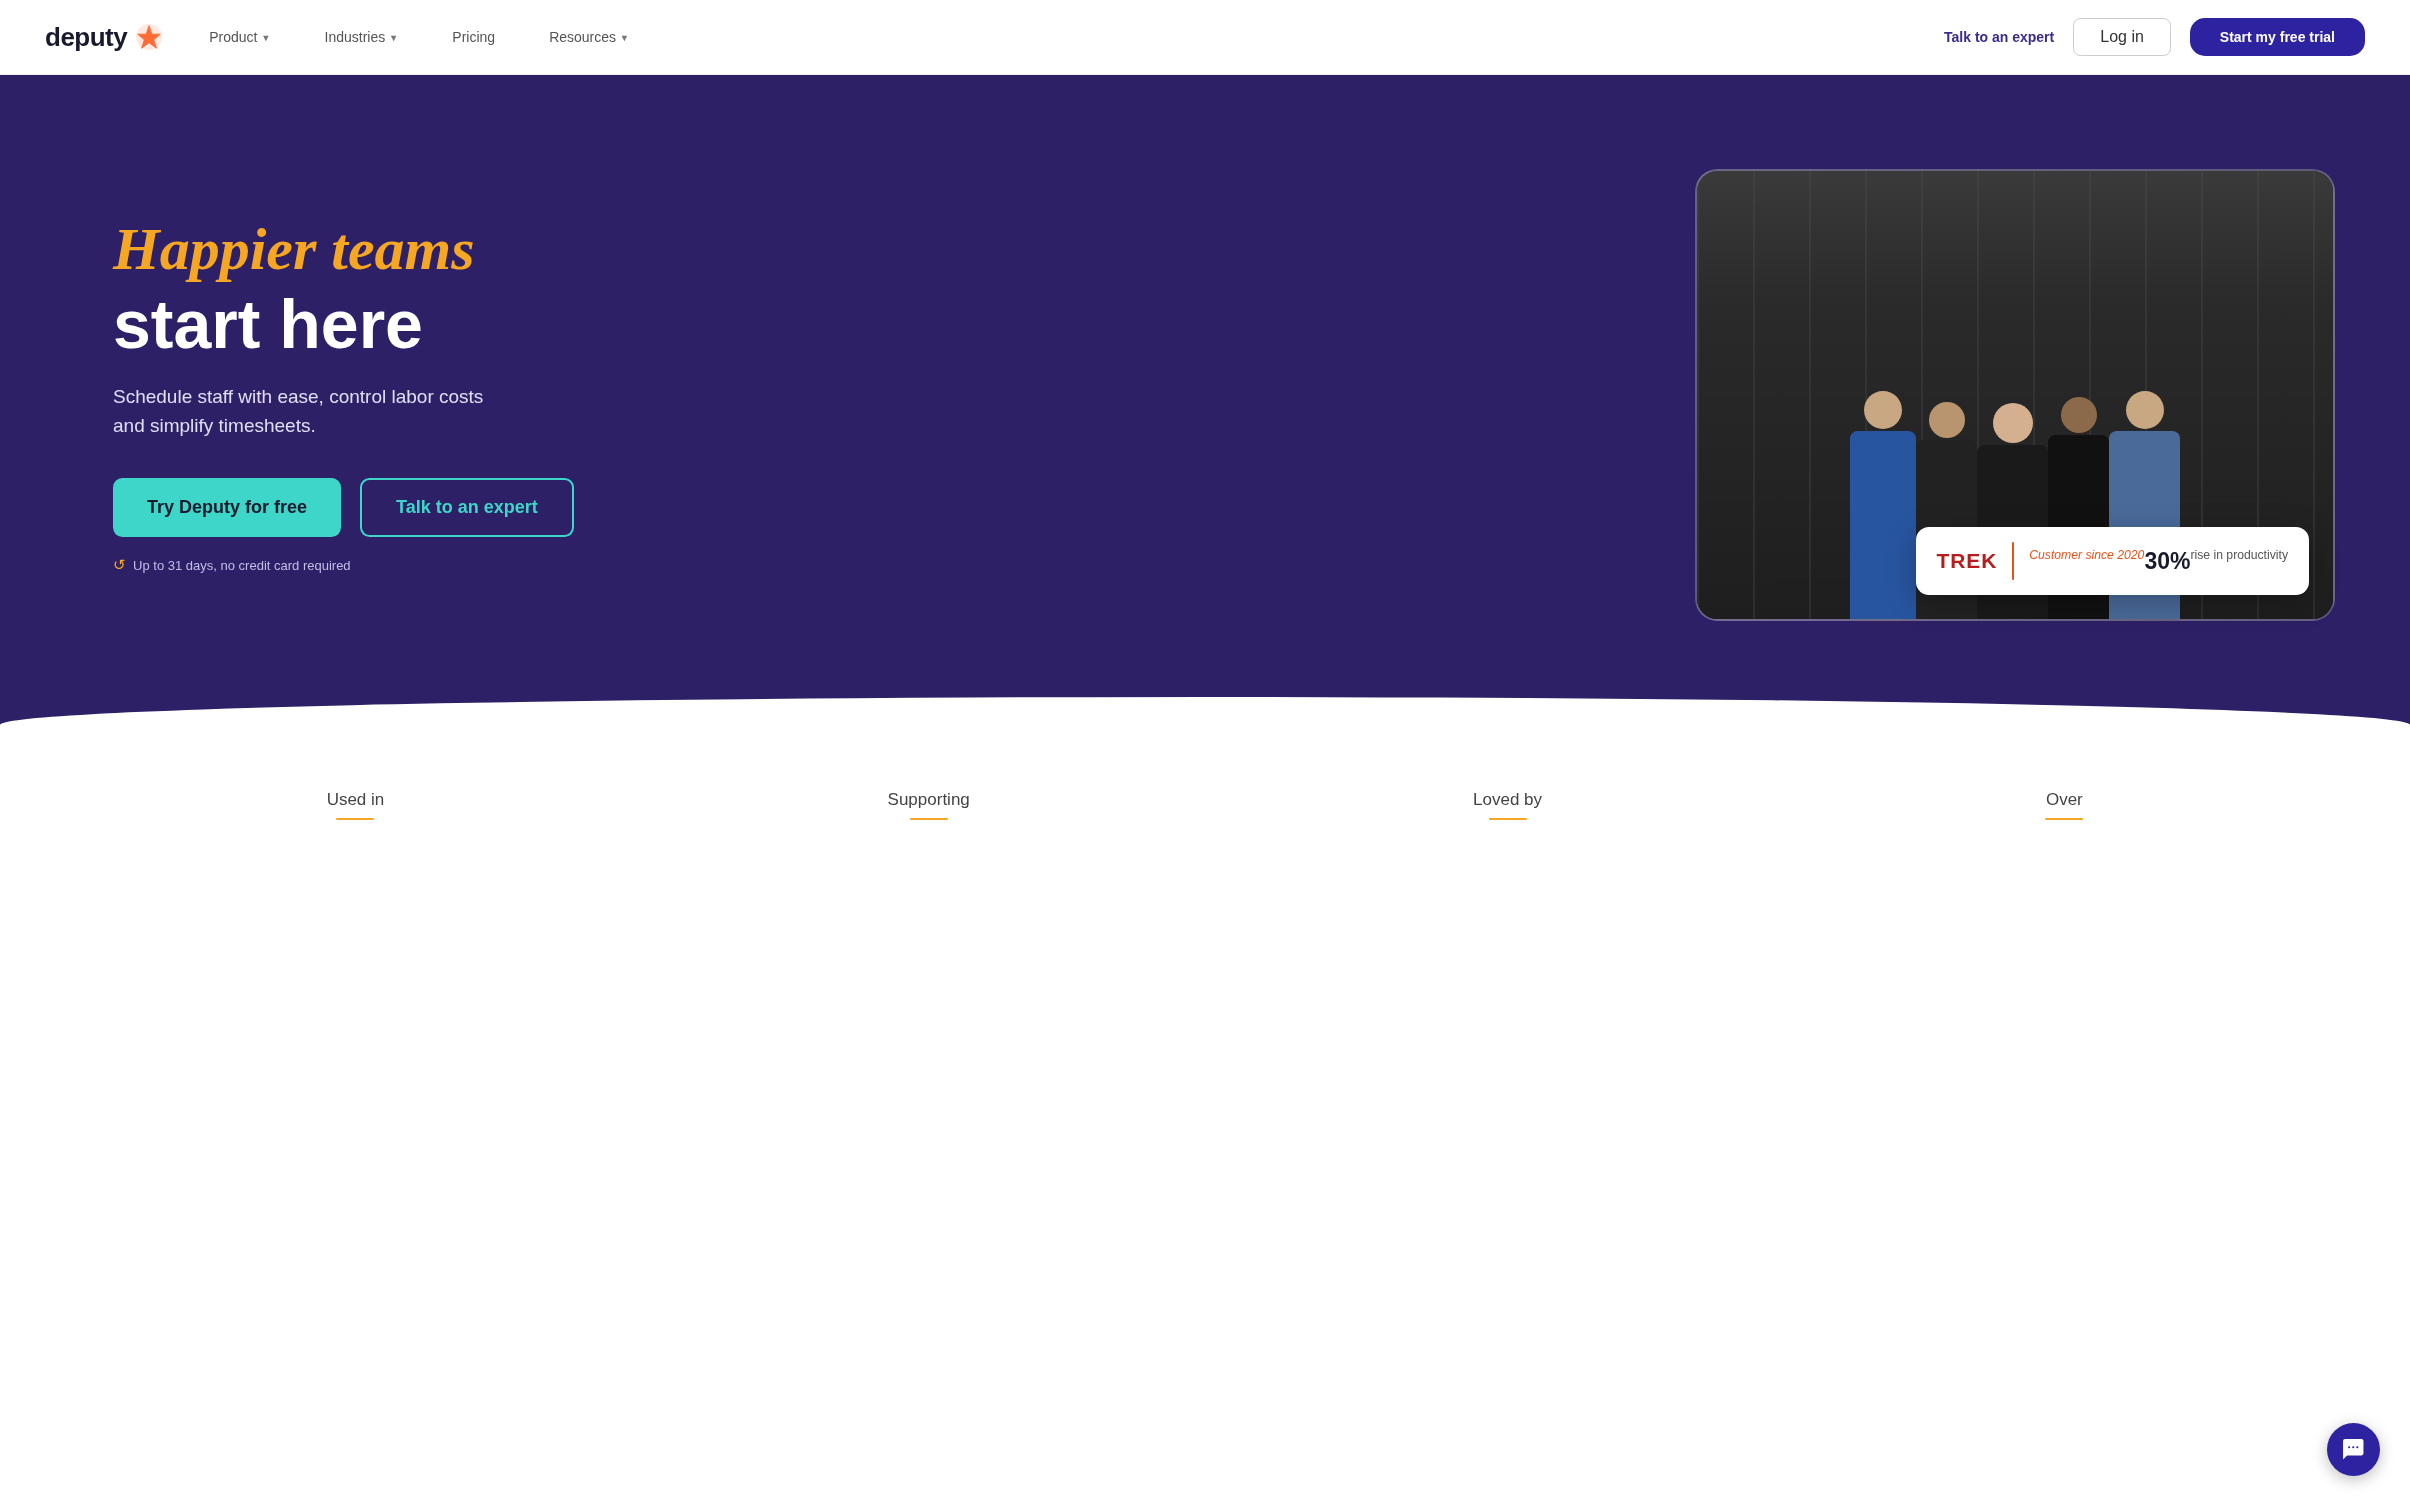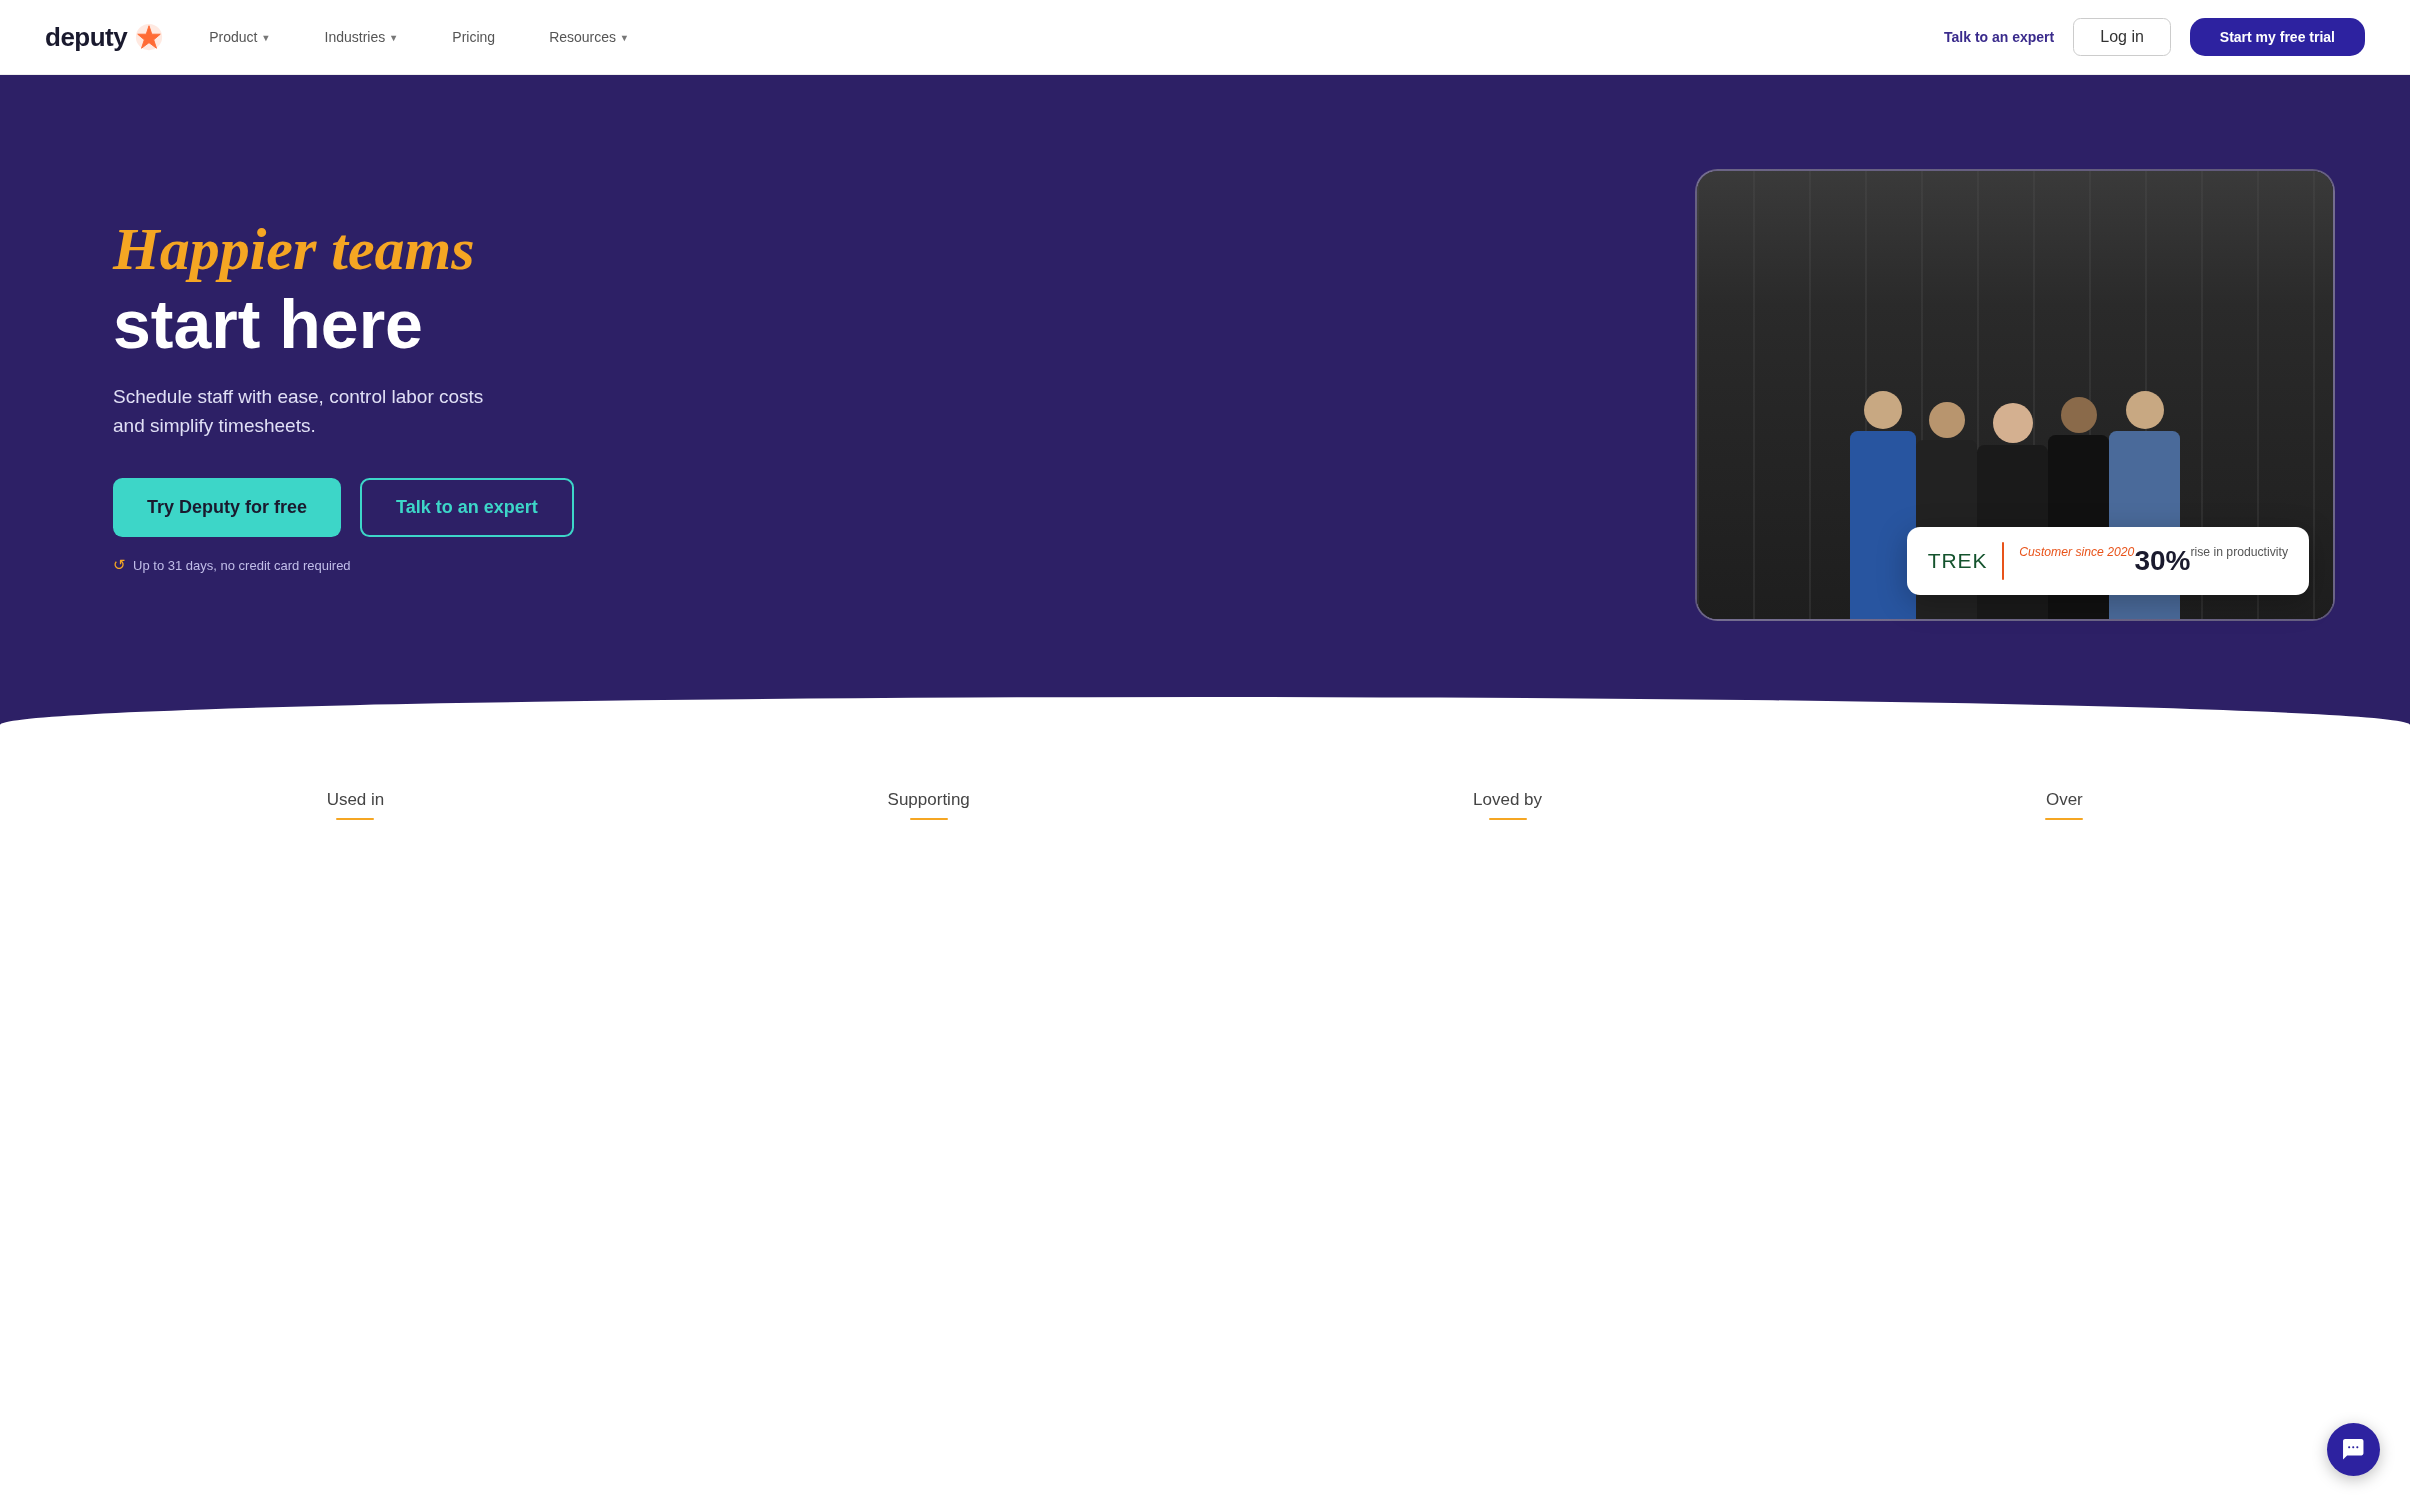--- a/index.html
+++ b/index.html
@@ -258,36 +258,36 @@
       border-radius: 13px;
       padding: 15px 21px;
       display: flex;
       align-items: center;
       gap: 15px;
       box-shadow: 0 7.5px 30px rgba(0,0,0,0.25);
       min-width: 264px;
     }
     .trek-logo {
       font-size: 21px;
-      font-weight: 400;
-      color: #14532d;
+      font-weight: 700;
+      color: #b91c1c;
       letter-spacing: 0.9px;
     }
     .trek-divider {
       width: 1.9px;
       height: 38px;
       background: #e8531a;
       border-radius: 1.9px;
     }
     .trek-stat {
       display: flex;
       flex-direction: row;
     }
     .trek-number {
-      font-size: 28px;
+      font-size: 23px;
       font-weight: 800;
       color: #1a1a2e;
     }
     .trek-label {
       font-size: 12.2px;
       color: #555;
     }
     .trek-since {
       font-size: 12.2px;
       color: #e8531a;

